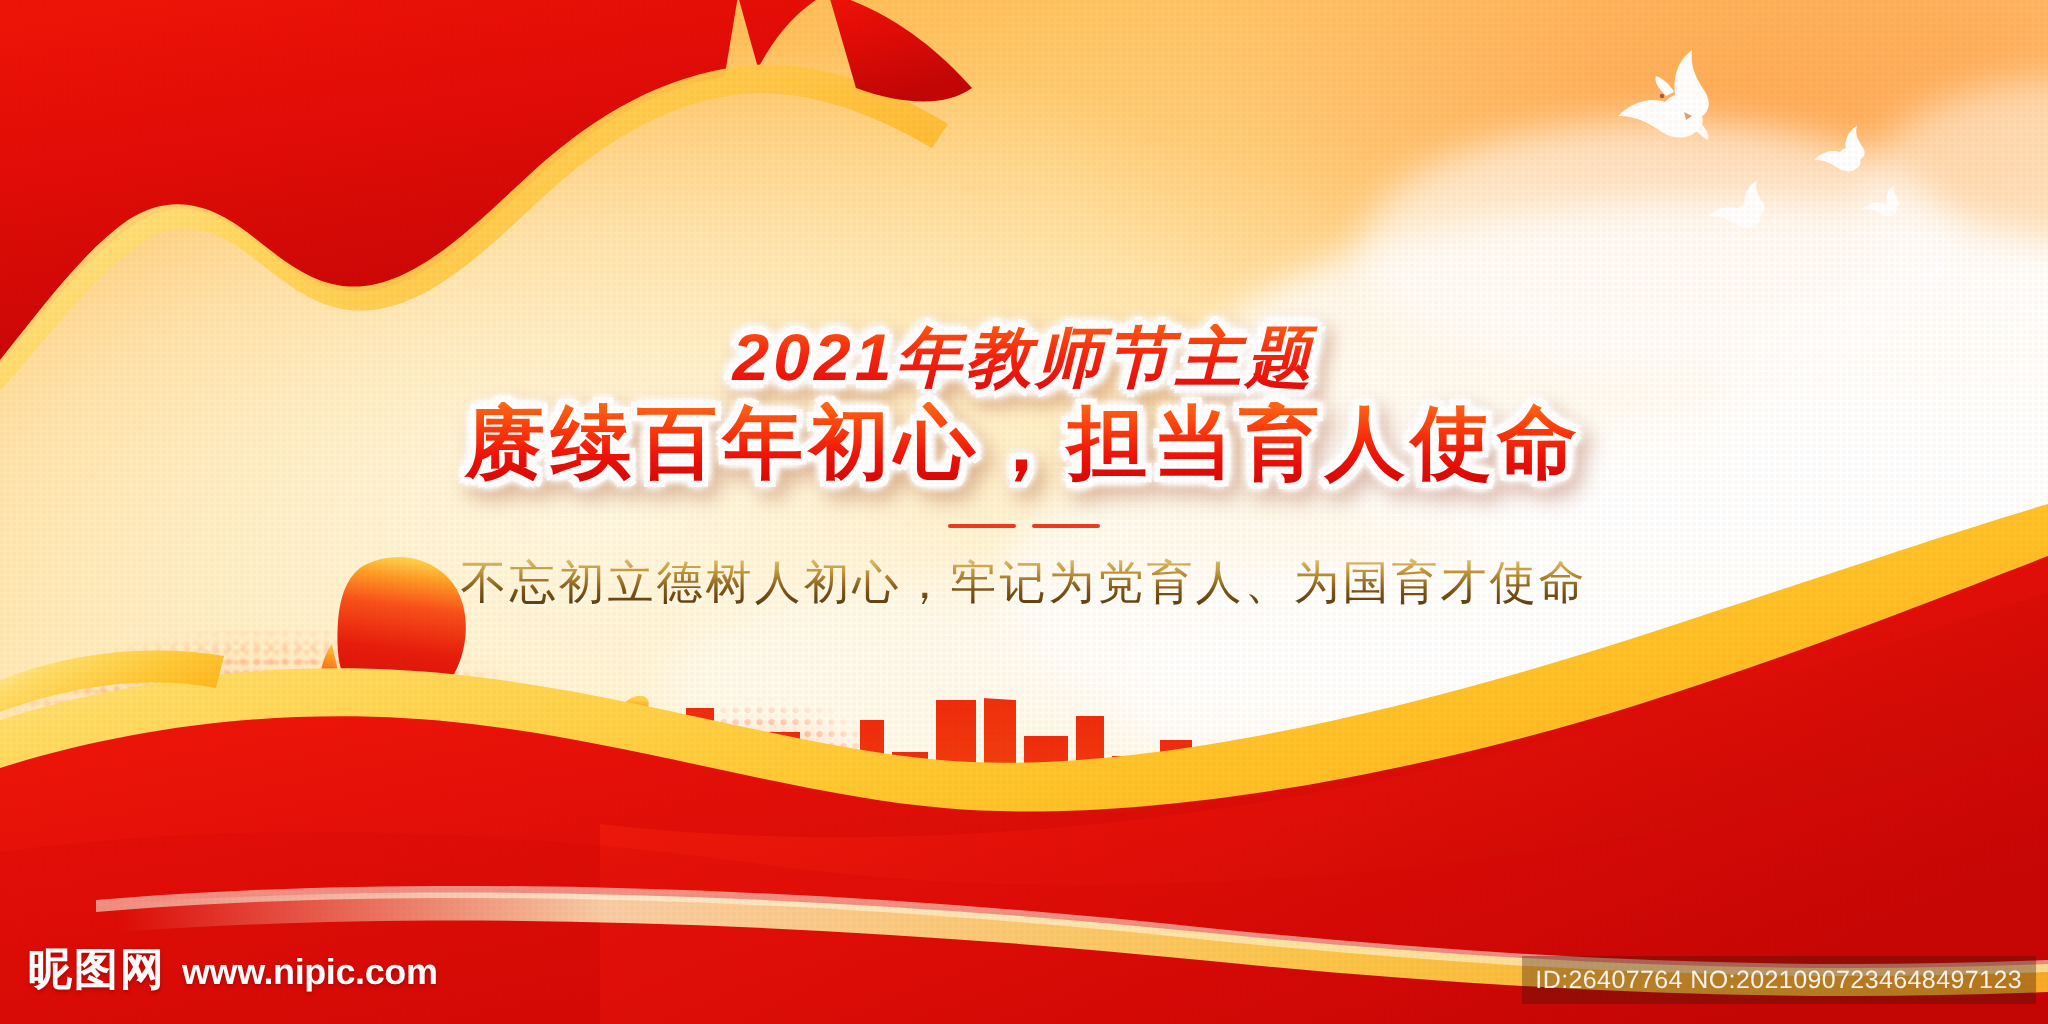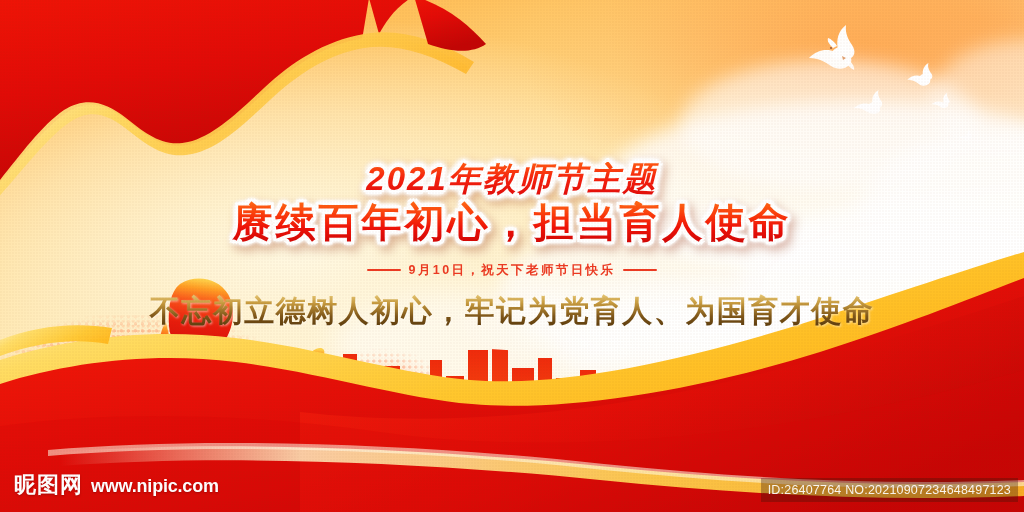--- a/index.html
+++ b/index.html
@@ -108,22 +108,22 @@
   }
 
   .daterow{
     margin:18px auto 0;display:flex;align-items:center;justify-content:center;gap:8px;
     color:#ec3a22;font-size:12.5px;letter-spacing:2.4px;font-weight:bold;
   }
   .dash{display:block;width:34px;height:2px;background:#ec3a22;border-radius:1px;}
 
   .tagline{
     margin:12px auto 0;
-    font-family:"Liberation Serif",serif;font-weight:bold;
-    font-size:30px;letter-spacing:1.5px;
+    font-family:"Liberation Serif",serif;font-weight:normal;
+    font-size:23px;letter-spacing:1.5px;
     background:linear-gradient(180deg,#f3d98a 0%,#c69a3e 30%,#7d5518 62%,#4a2e08 100%);
     -webkit-background-clip:text;background-clip:text;color:transparent;
     filter:drop-shadow(1px 1px 1px rgba(255,255,255,.55));
   }
 
   
   .watermark{
     position:absolute;left:14px;bottom:12px;display:flex;align-items:baseline;gap:8px;z-index:60;
   }
   .wm-cn{
@@ -384,21 +384,20 @@
 
       <path d="M0,128 C36,114 74,110 112,116 L108,132 C74,126 38,130 0,144 Z" fill="url(#wgold)" opacity=".95"></path>
     </svg>
   </div>
 
   <div class="textblock">
     <div class="eyebrow">2021年教师节主题</div>
     <div class="headline">赓续百年初心，担当育人使命</div>
     <div class="daterow">
       <span class="dash"></span>
-      <span>9月10日，祝天下老师节日快乐</span>
       <span class="dash"></span>
     </div>
     <div class="tagline">不忘初立德树人初心，牢记为党育人、为国育才使命</div>
   </div>
 
   <div class="watermark">
     <span class="wm-cn">昵图网</span>
     <span class="wm-url">www.nipic.com</span>
   </div>
 

